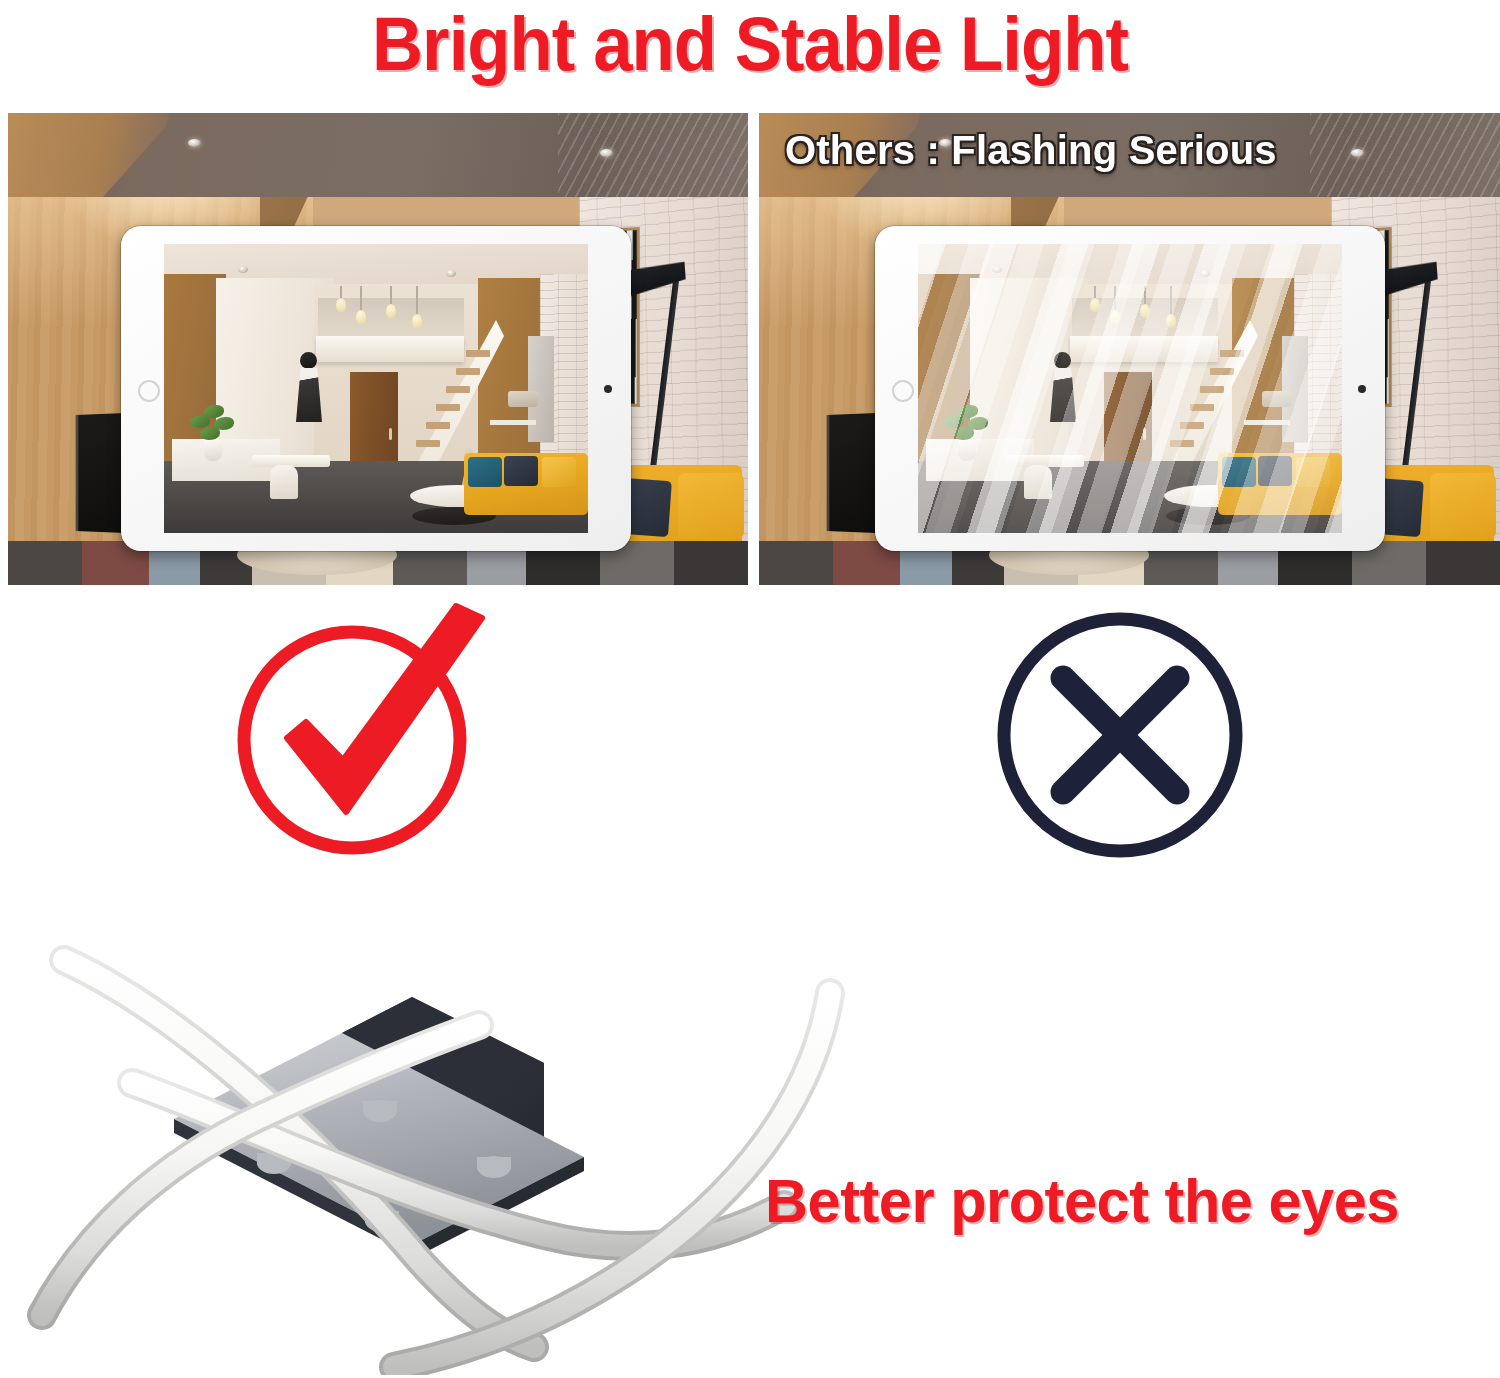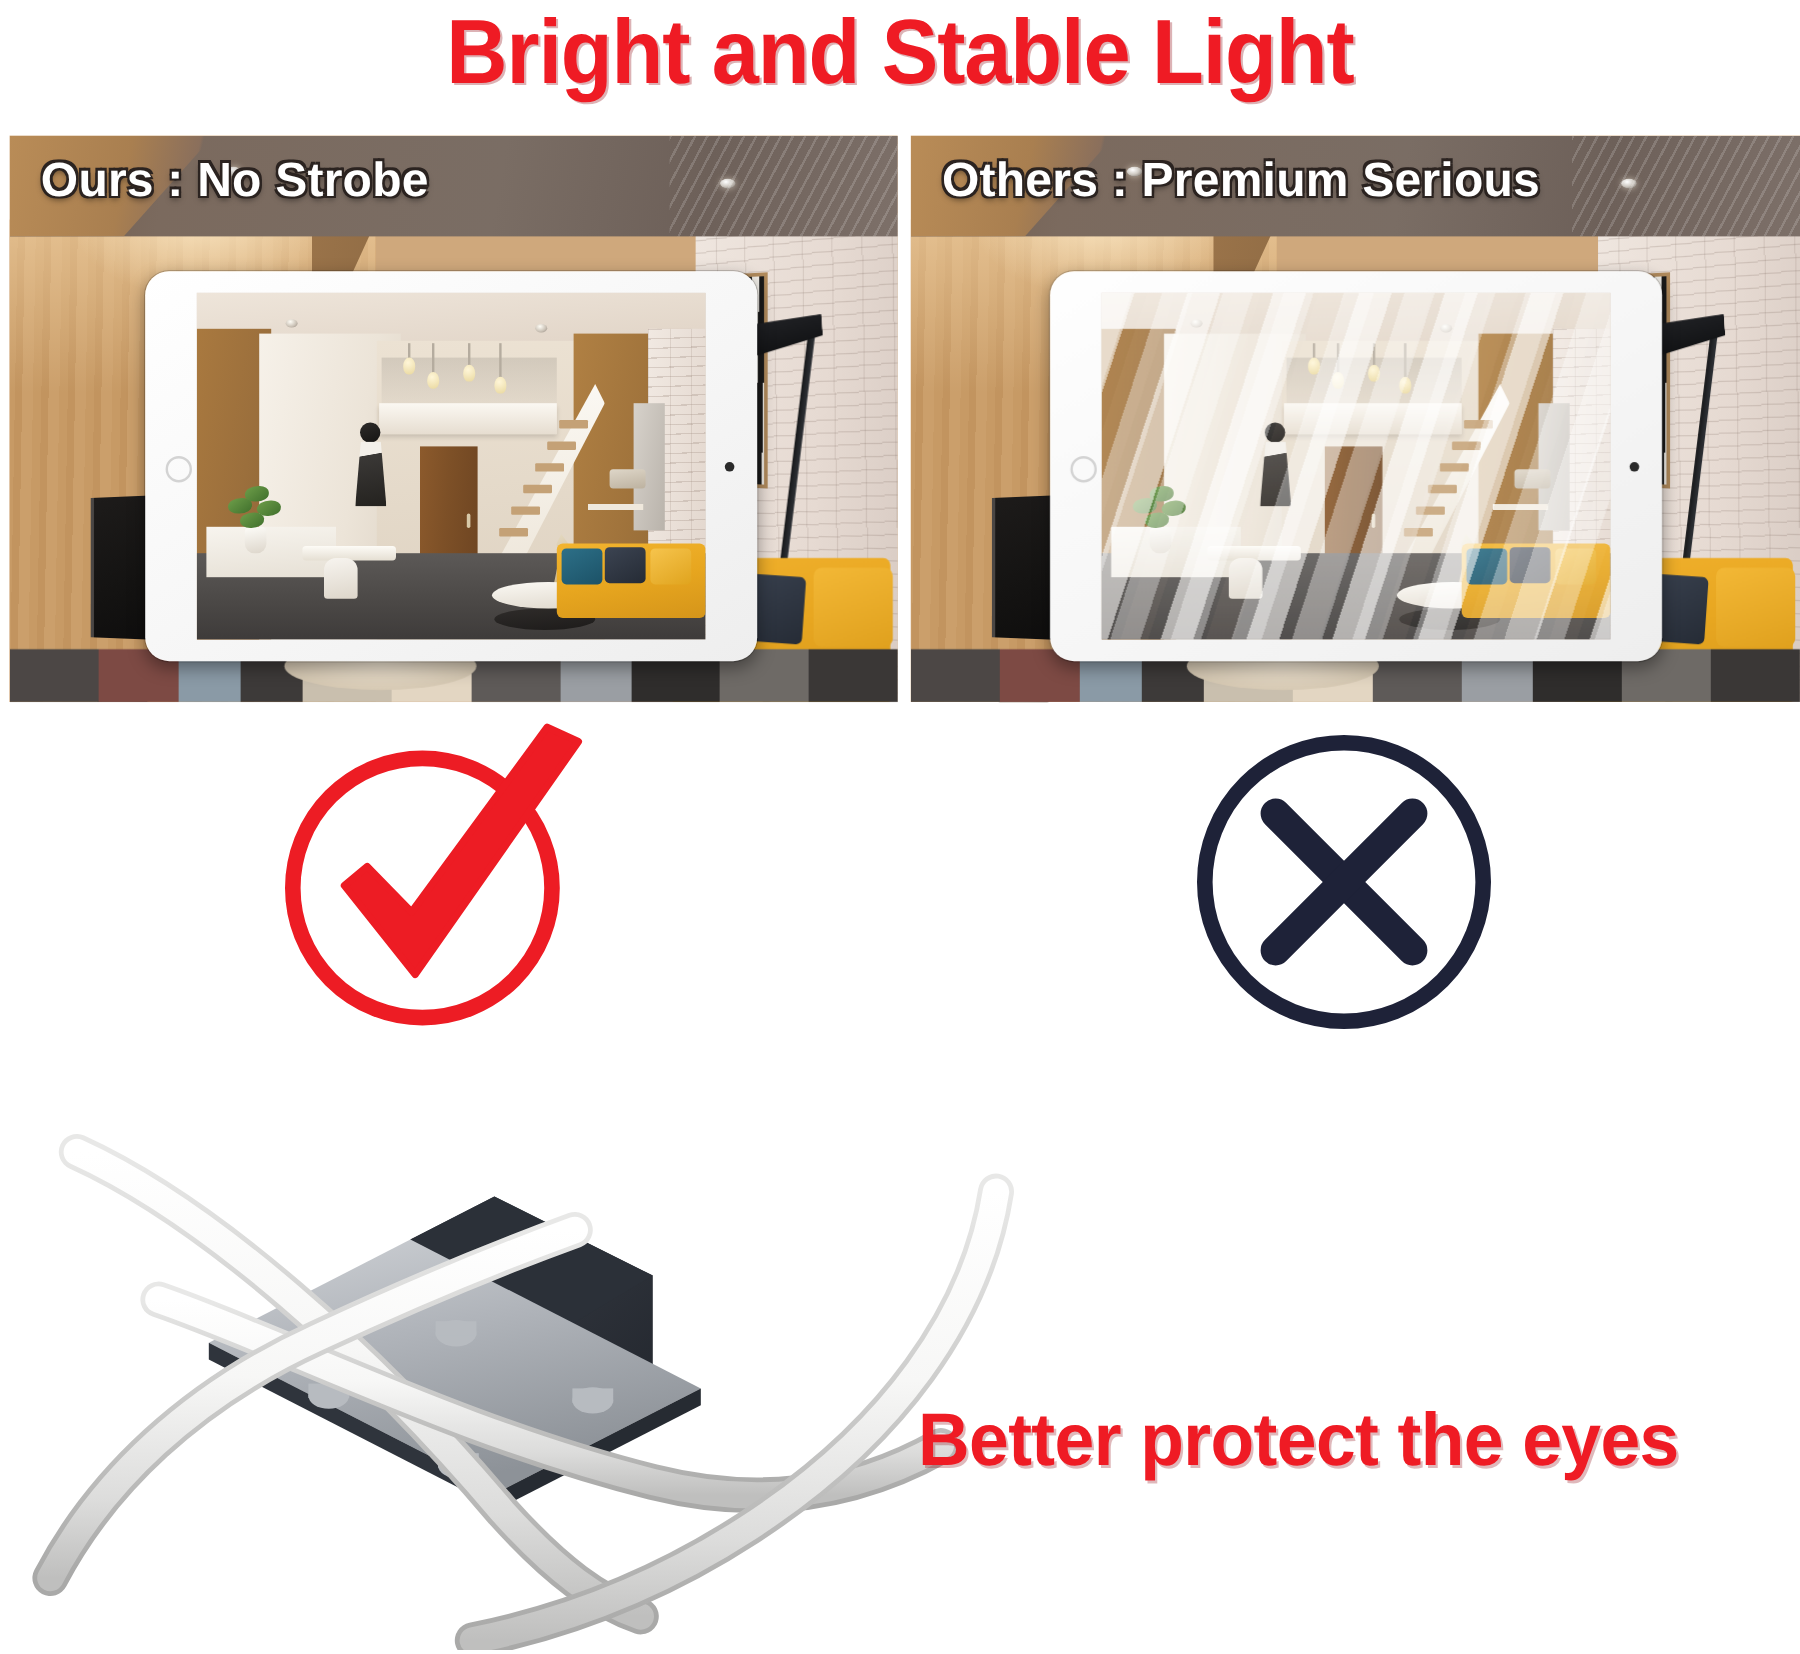--- a/index.html
+++ b/index.html
@@ -362,21 +362,20 @@
           <div class="in in-rtable2"></div>
           <div class="in in-rtable"></div>
           <div class="in in-sofa">
             <div class="in-pill" style="left:4px;top:4px;background:linear-gradient(150deg,#2d7088,#1c5267);"></div>
             <div class="in-pill" style="left:40px;top:3px;background:linear-gradient(150deg,#3c4452,#252b35);"></div>
             <div class="in-pill" style="left:78px;top:4px;background:linear-gradient(150deg,#f6c44d,#e0a41e);"></div>
           </div>
         </div>
       </div>
 
-      <div class="caption">Ours : No Strobe</div>
     </div>
   </div>
 
   <div class="panel right">
     <div class="scene">
 
       <div class="wall-wood"></div>
       <div class="wood-corner"></div>
       <div class="tv"></div>
 
@@ -451,21 +450,21 @@
           <div class="in in-sofa">
             <div class="in-pill" style="left:4px;top:4px;background:linear-gradient(150deg,#2d7088,#1c5267);"></div>
             <div class="in-pill" style="left:40px;top:3px;background:linear-gradient(150deg,#3c4452,#252b35);"></div>
             <div class="in-pill" style="left:78px;top:4px;background:linear-gradient(150deg,#f6c44d,#e0a41e);"></div>
           </div>
           <div class="flicker"></div>
           <div class="flicker2"></div>
         </div>
       </div>
 
-      <div class="caption">Others : Premium Serious</div>
+      <div class="caption">Others : Flashing Serious</div>
     </div>
   </div>
 </div>
 
 <div class="verdict">
 
   <div class="mark ok">
     <svg viewBox="0 0 270 270" width="270" height="270" aria-hidden="true">
       <circle cx="128" cy="140" r="108" fill="none" stroke="#ed1c24" stroke-width="13"></circle>
       <path d="M63 138 L122 212 L258 18 L232 6 L119 160 L82 122 Z" fill="#ed1c24" stroke="#ed1c24" stroke-width="6" stroke-linejoin="round"></path>

